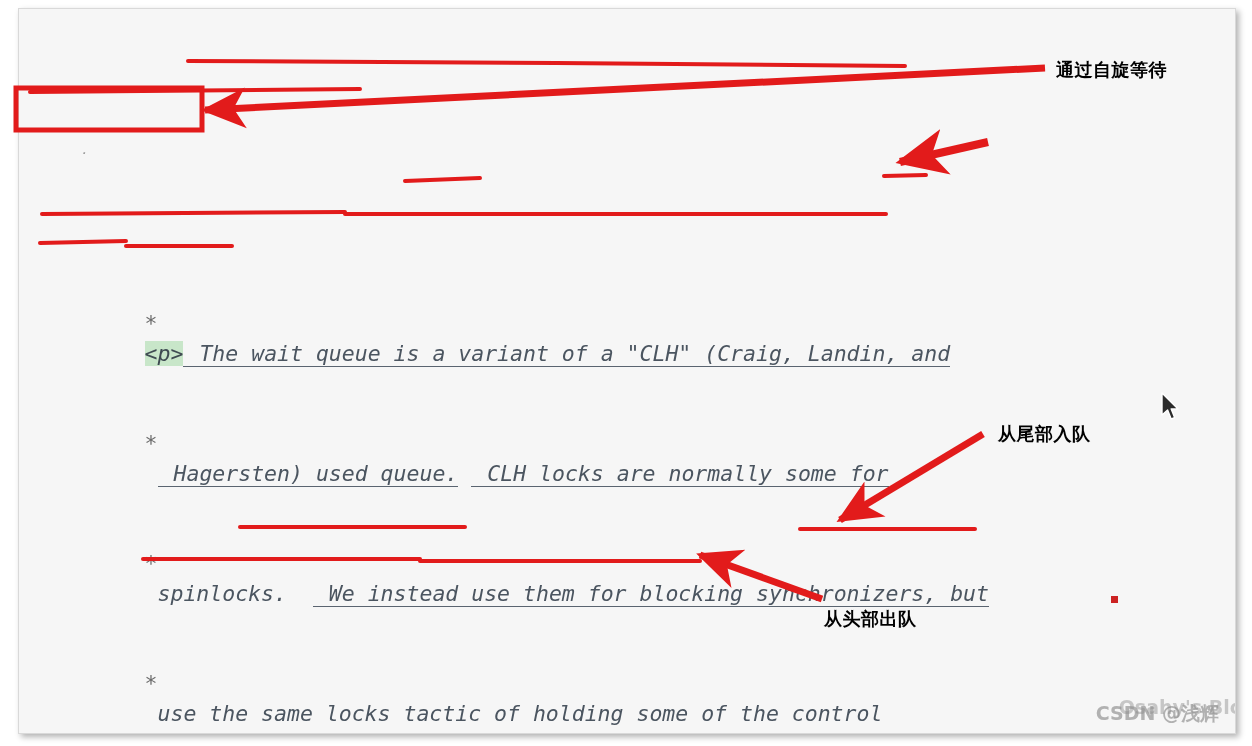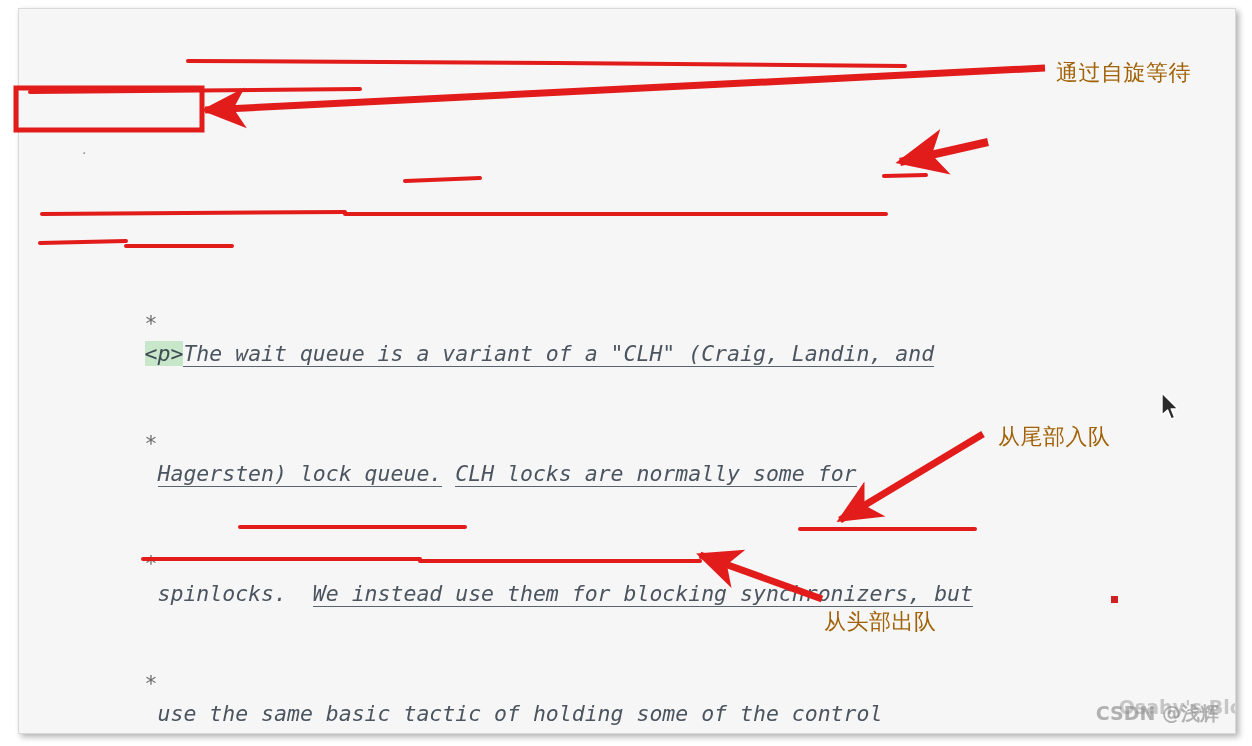--- a/index.html
+++ b/index.html
@@ -24,32 +24,32 @@
     line-height:30px;
     color:#4b5560;
     white-space:pre;
     letter-spacing:0px;
   }
   .ln{position:relative;height:30px;padding-left:22px;box-sizing:border-box;}
   .ast{color:#6b6b6b;font-style:italic;}
   .tag{background:#c8e6c9;color:#3f4b52;}
 
   
-  .u{ border-bottom:1.5px solid #5a6470; }
+  .u{ border-bottom:1.5px solid #5a6470;padding-left:16px; }
 
   
   #ink{position:absolute;left:0;top:0;width:1252px;height:746px;pointer-events:none;}
 
   
   .cn{
     position:absolute;
     font-family:"DejaVu Sans","Liberation Sans",sans-serif;
-    font-weight:400;
-    color:#a16207;
-    font-size:22px;
+    font-weight:700;
+    color:#000000;
+    font-size:18px;
     white-space:nowrap;
     letter-spacing:.5px;
   }
 
   
   #cursor{position:absolute;pointer-events:none;}
 
   
   #wm{
     position:absolute;right:16px;bottom:6px;
@@ -76,31 +76,31 @@
       </div>
 
       
       <div class="ln">
         <span class="ast">*</span>
         <span class="tag">&lt;p&gt;</span><span class="u">The wait queue is a variant of a "CLH" (Craig, Landin, and</span>
       </div>
       
       <div class="ln">
         <span class="ast">*</span>
-        <span> <span class="u">Hagersten) lock queue.</span> <span class="u">CLH locks are normally some for</span></span>
+        <span> <span class="u">Hagersten) used queue.</span> <span class="u">CLH locks are normally some for</span></span>
       </div>
       
       <div class="ln">
         <span class="ast">*</span>
         <span> spinlocks.  <span class="u">We instead use them for blocking synchronizers, but</span></span>
       </div>
       
       <div class="ln">
         <span class="ast">*</span>
-        <span> use the same basic tactic of holding some of the control</span>
+        <span> use the same locks tactic of holding some of the control</span>
       </div>
       
       
       
       
       
       
       
       
       

